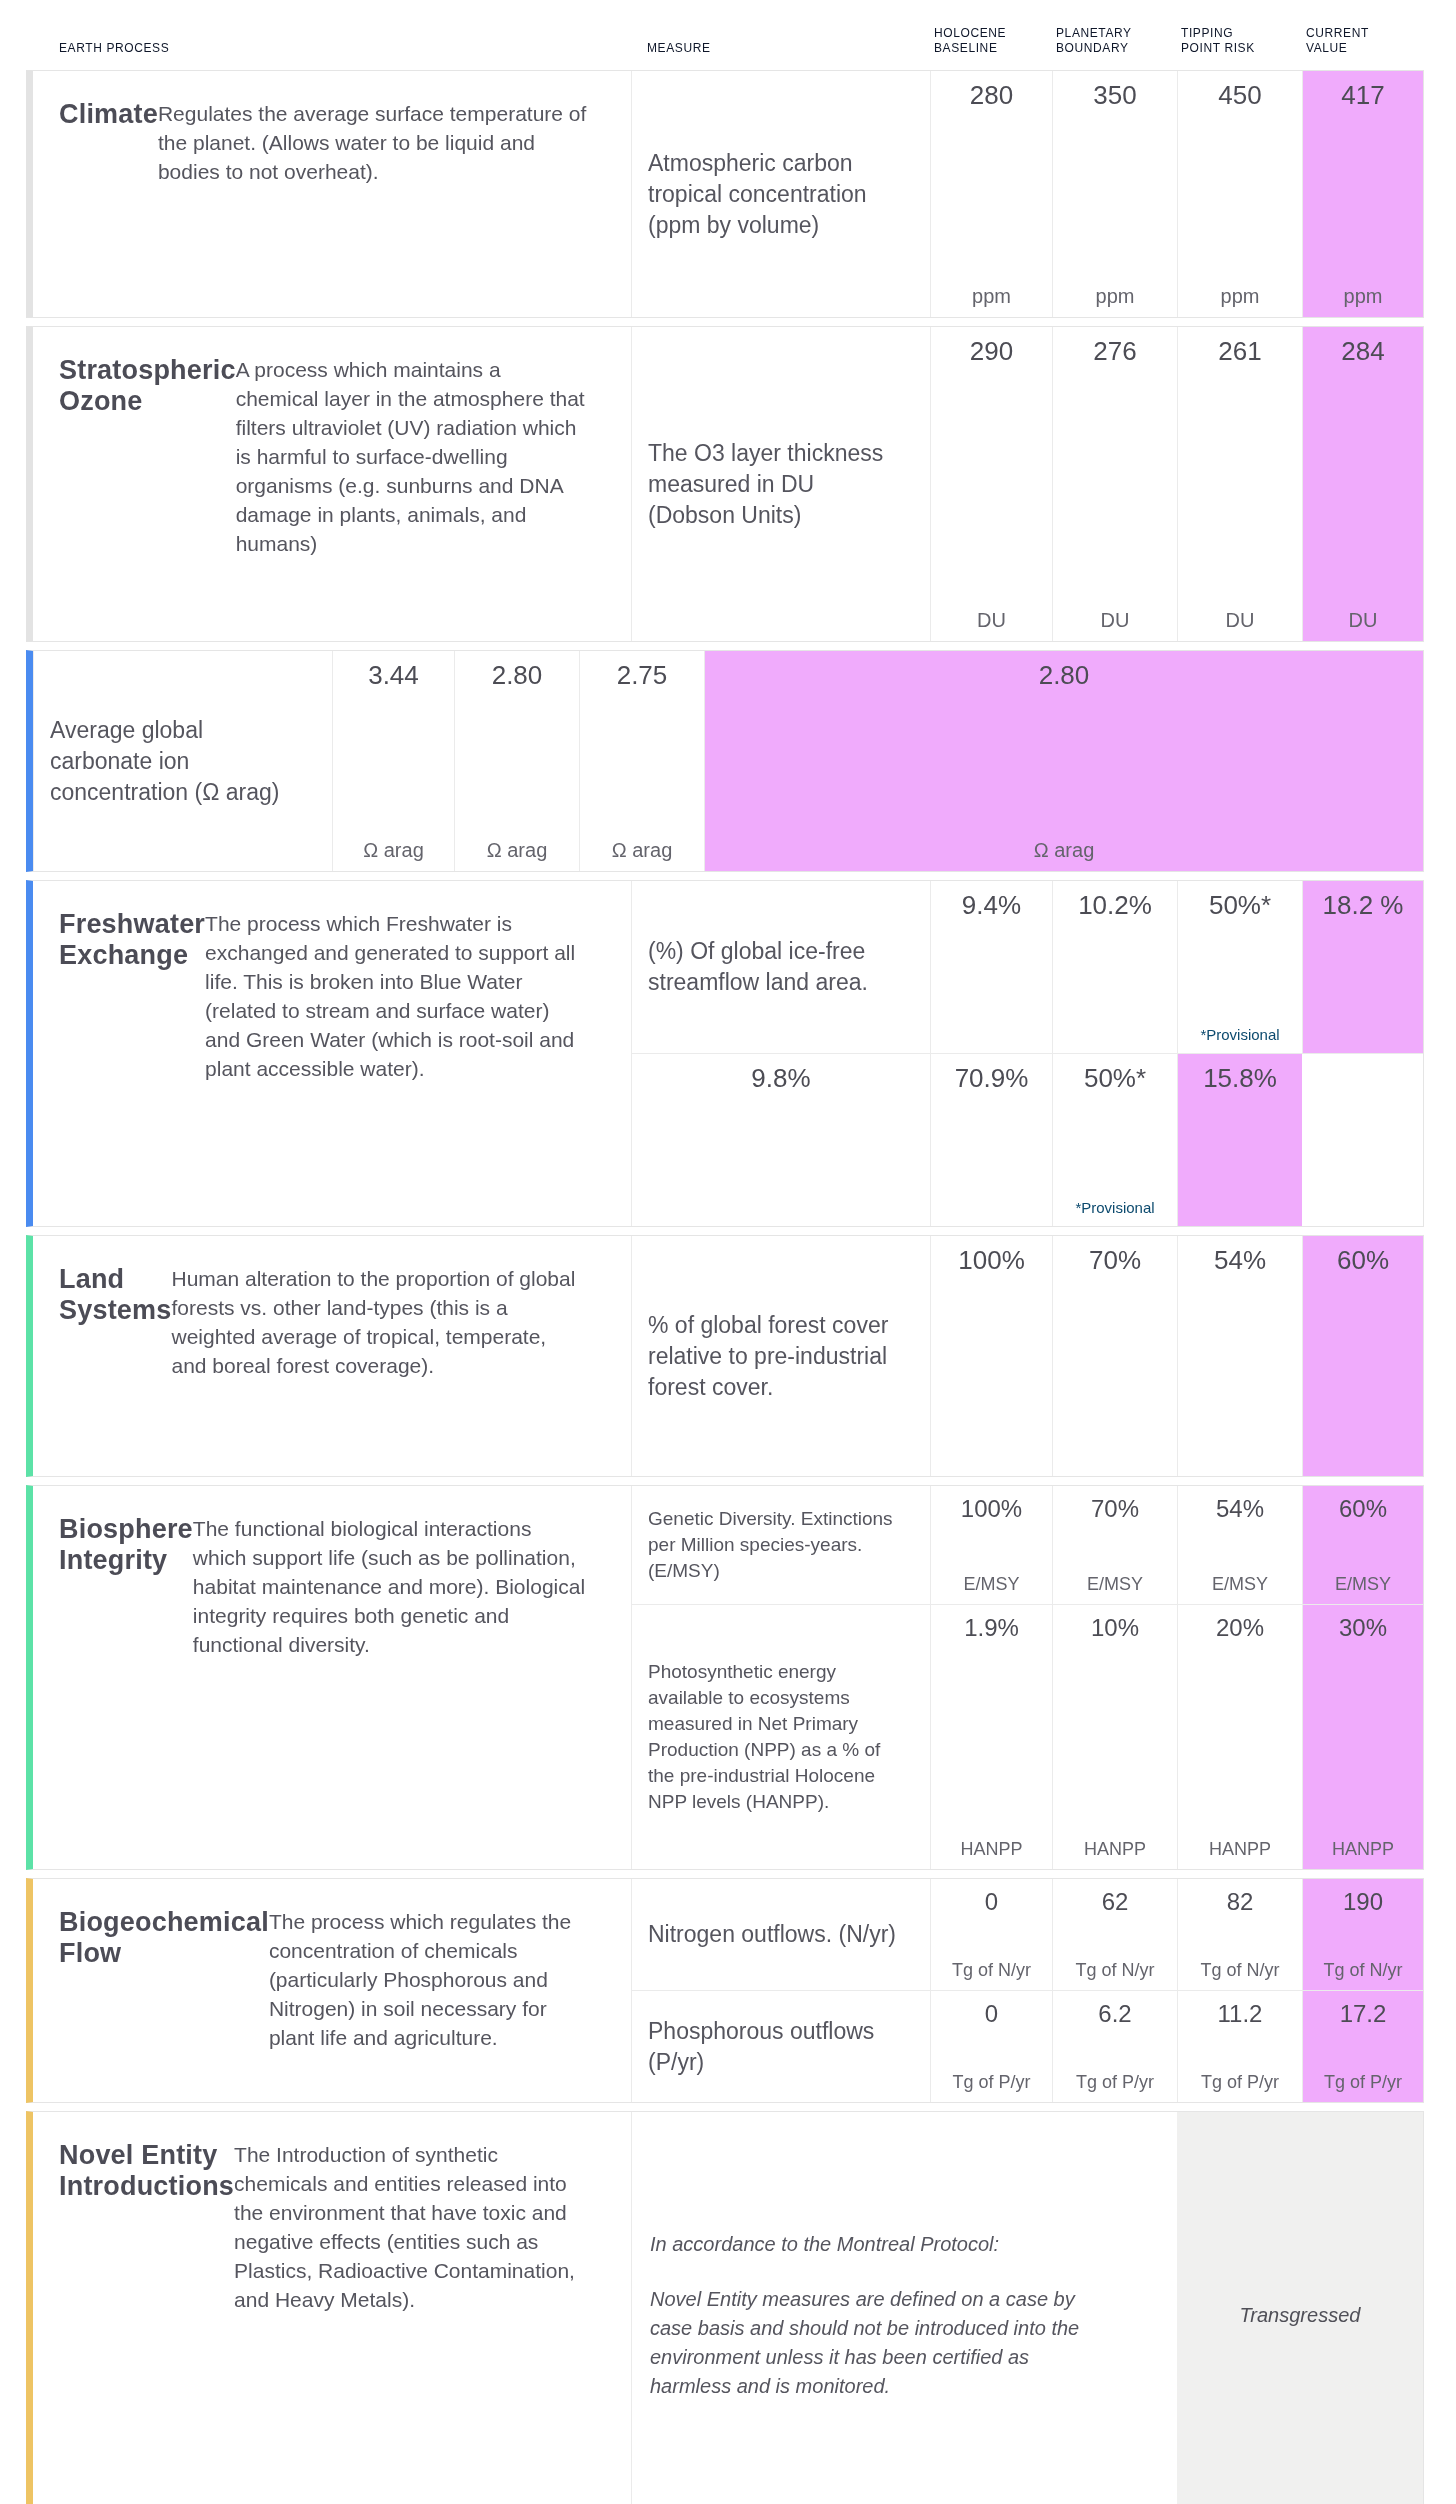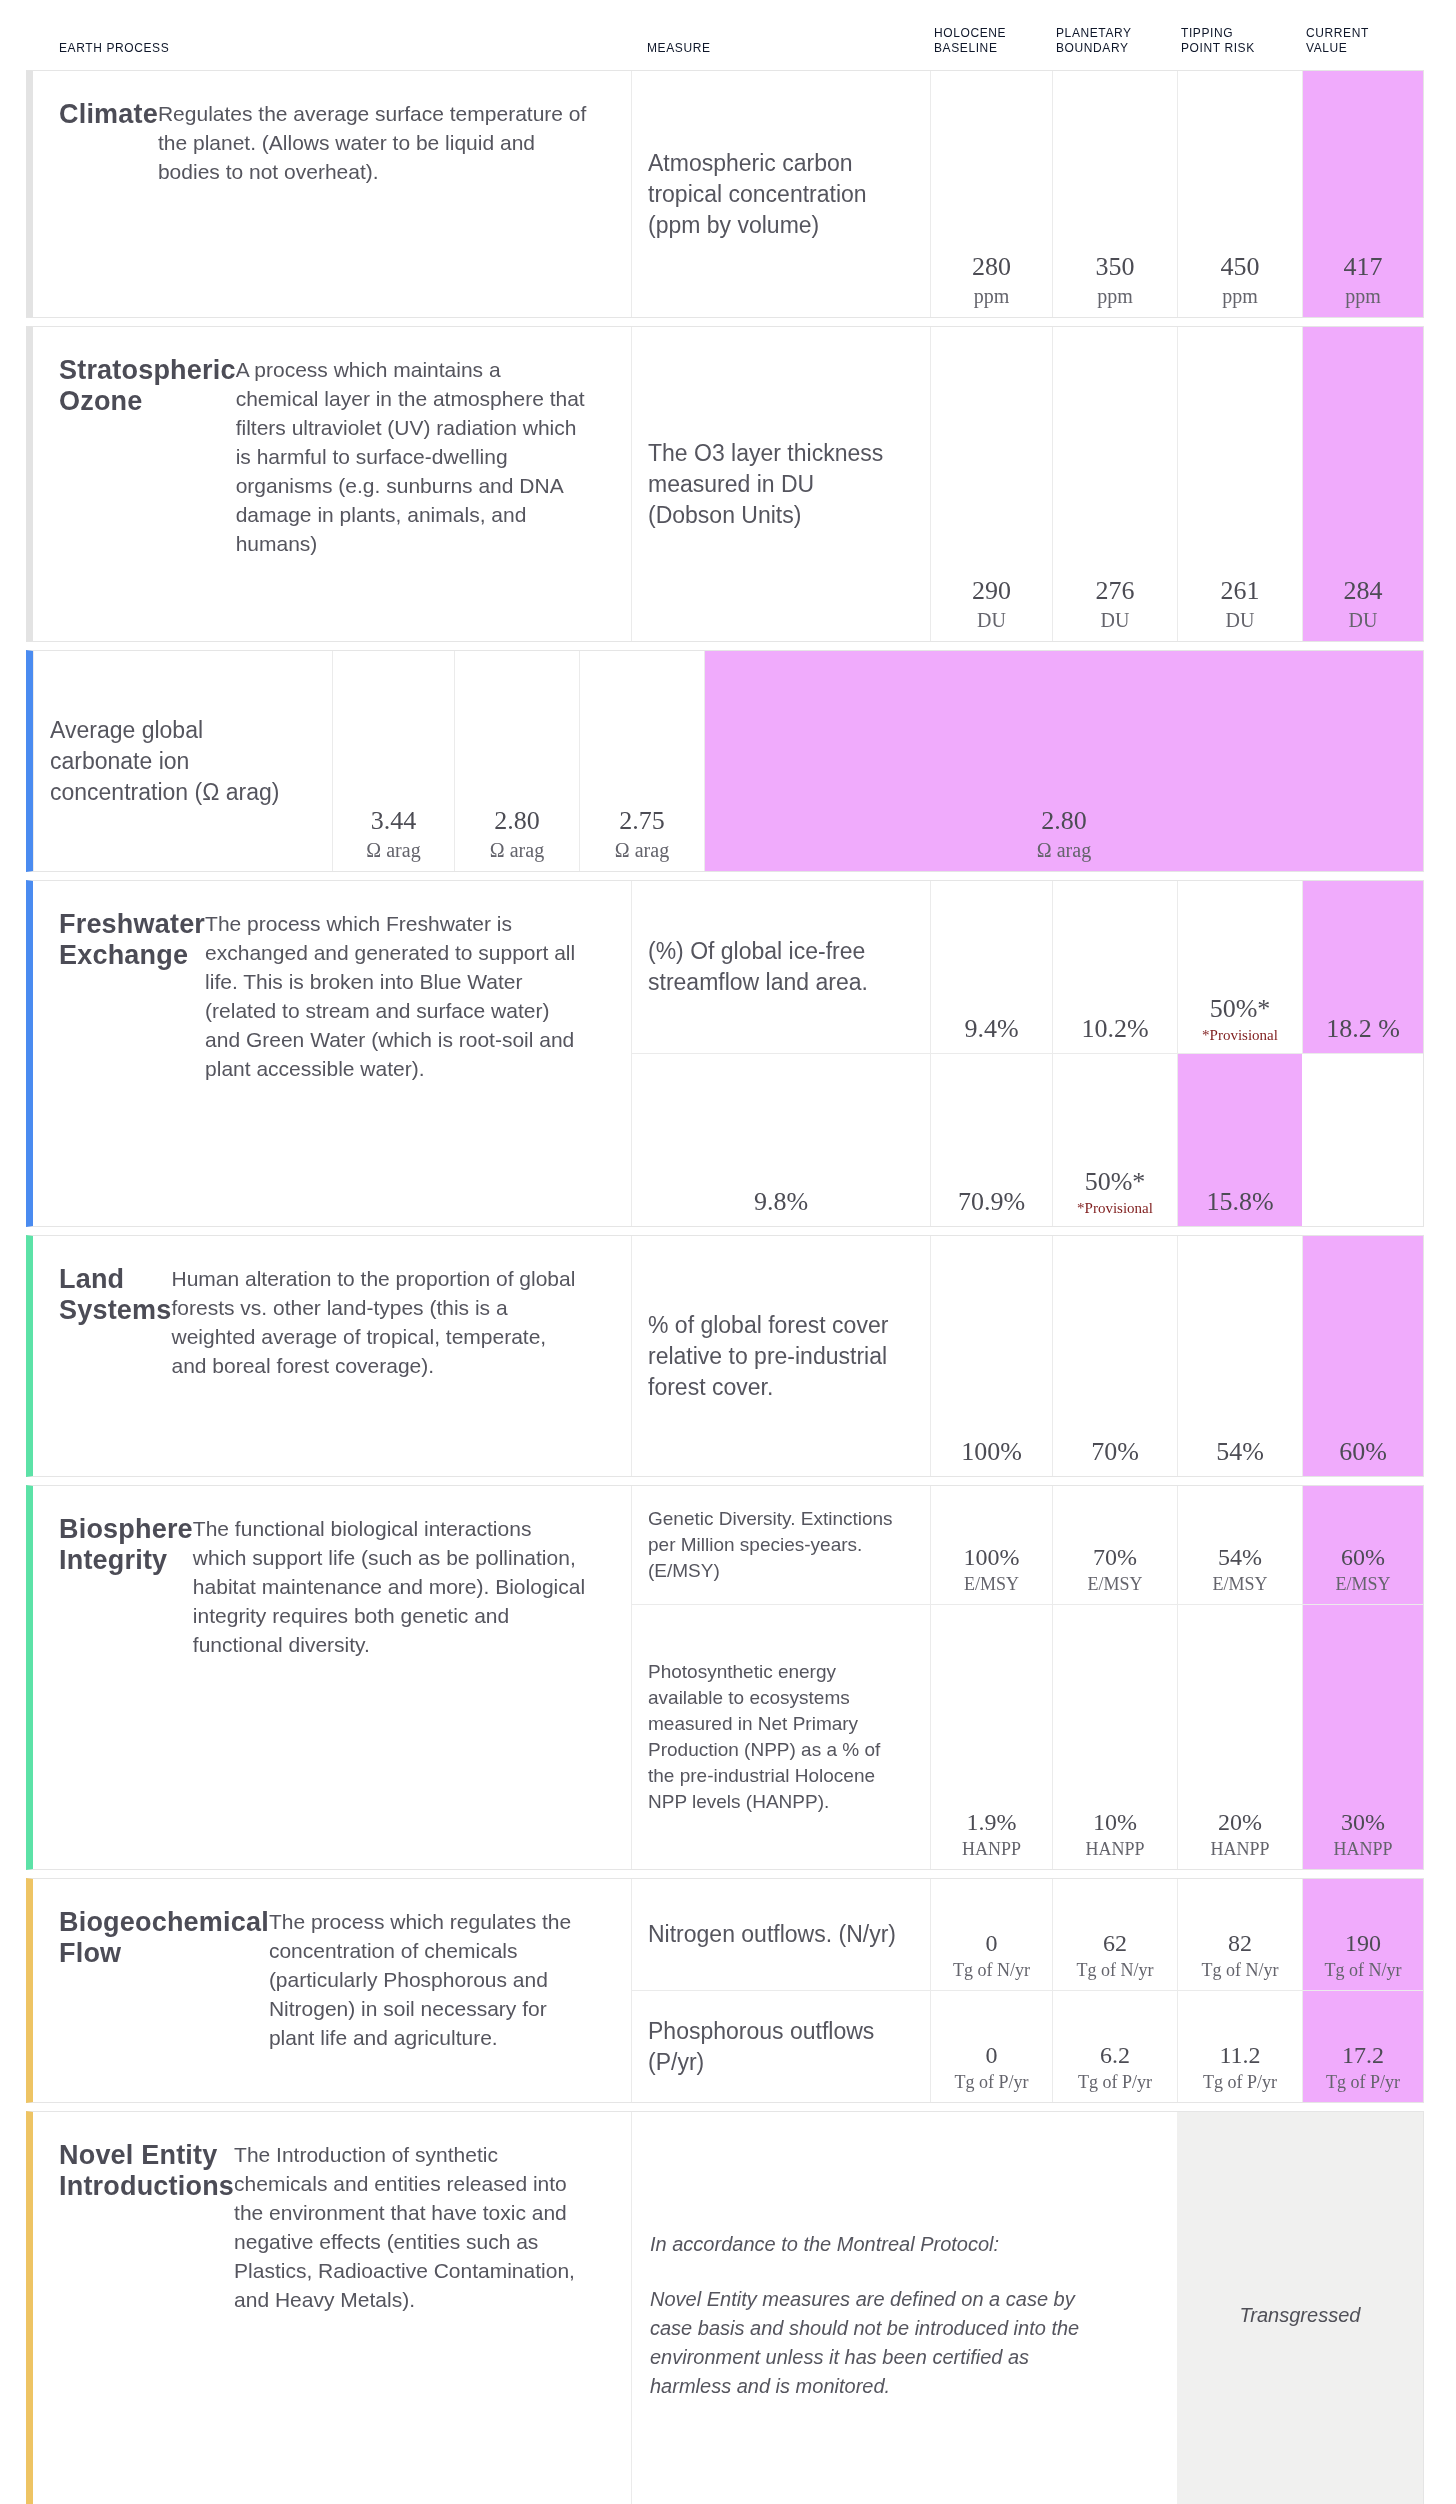--- a/index.html
+++ b/index.html
@@ -84,32 +84,31 @@
     line-height:31px;
     color:#55555e;
   }
   .sub-row.small .measure-cell{font-size:19px;line-height:26px;}
 
   .val-cell{
     border-left:1px solid #ebebeb;
     display:flex;
     flex-direction:column;
     align-items:center;
-    justify-content:flex-end;
+    justify-content:space-between;
     text-align:center;
     padding:8px 4px;
     box-sizing:border-box;
-    font-family:Liberation Serif, serif;
   }
   .val-cell.current{background:#f0abfc;}
   .val-num{font-size:26px;color:#4c4c54;line-height:32px;}
   .val-unit{font-size:20px;color:#64646c;line-height:26px;}
   .sub-row.small .val-num{font-size:24px;line-height:30px;}
   .sub-row.small .val-unit{font-size:18px;line-height:24px;}
-  .val-note{font-size:15px;color:#7f1d1d;line-height:20px;}
+  .val-note{font-size:15px;color:#0c4a6e;line-height:20px;}
 
   
   .r0 .sub-row{min-height:246px;}
   .r1 .sub-row{min-height:314px;}
   .r2 .sub-row{min-height:220px;}
   .r3 .sub-row{min-height:172px;}
   .r4 .sub-row{min-height:240px;}
   .r5 .sub-row.s1{min-height:116px;}
   .r5 .sub-row.s2{min-height:264px;}
   .r6 .sub-row{min-height:111px;}

